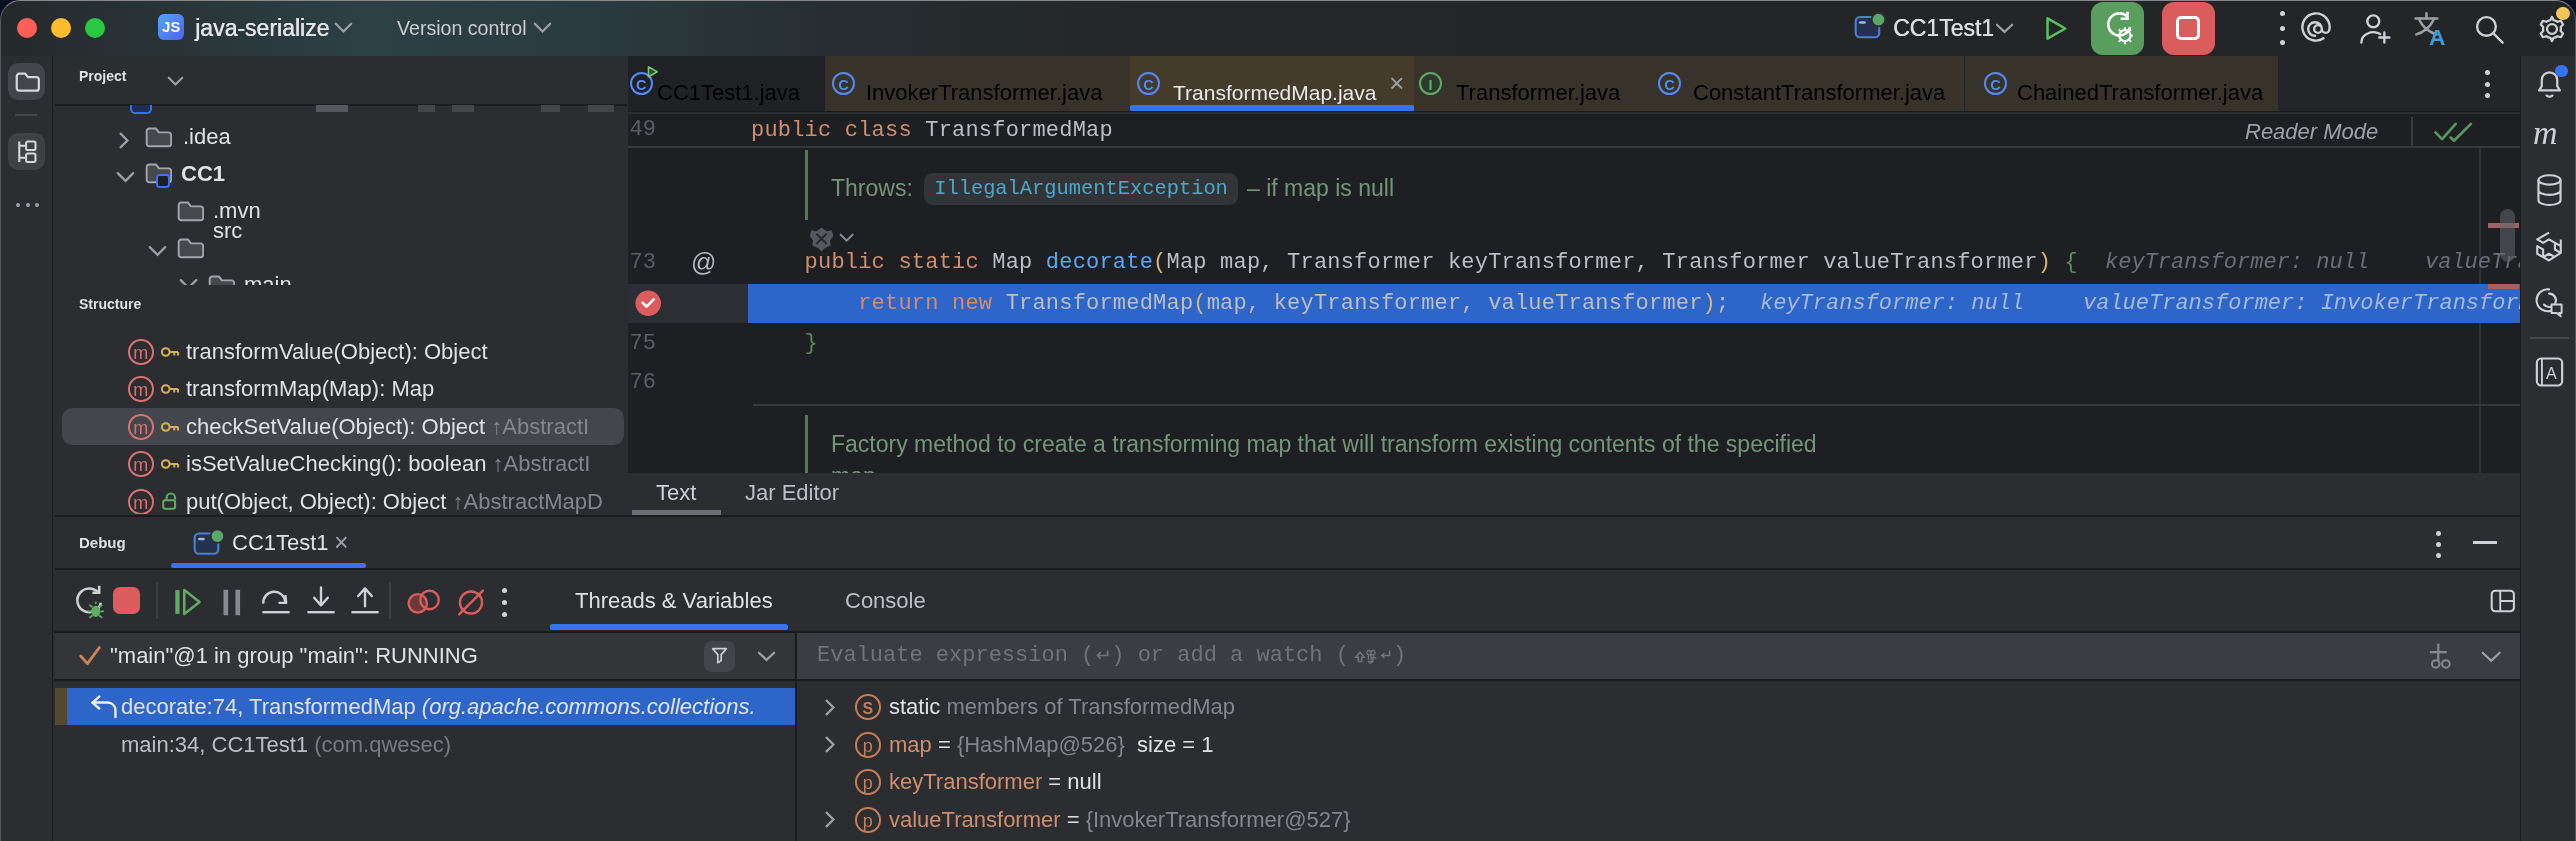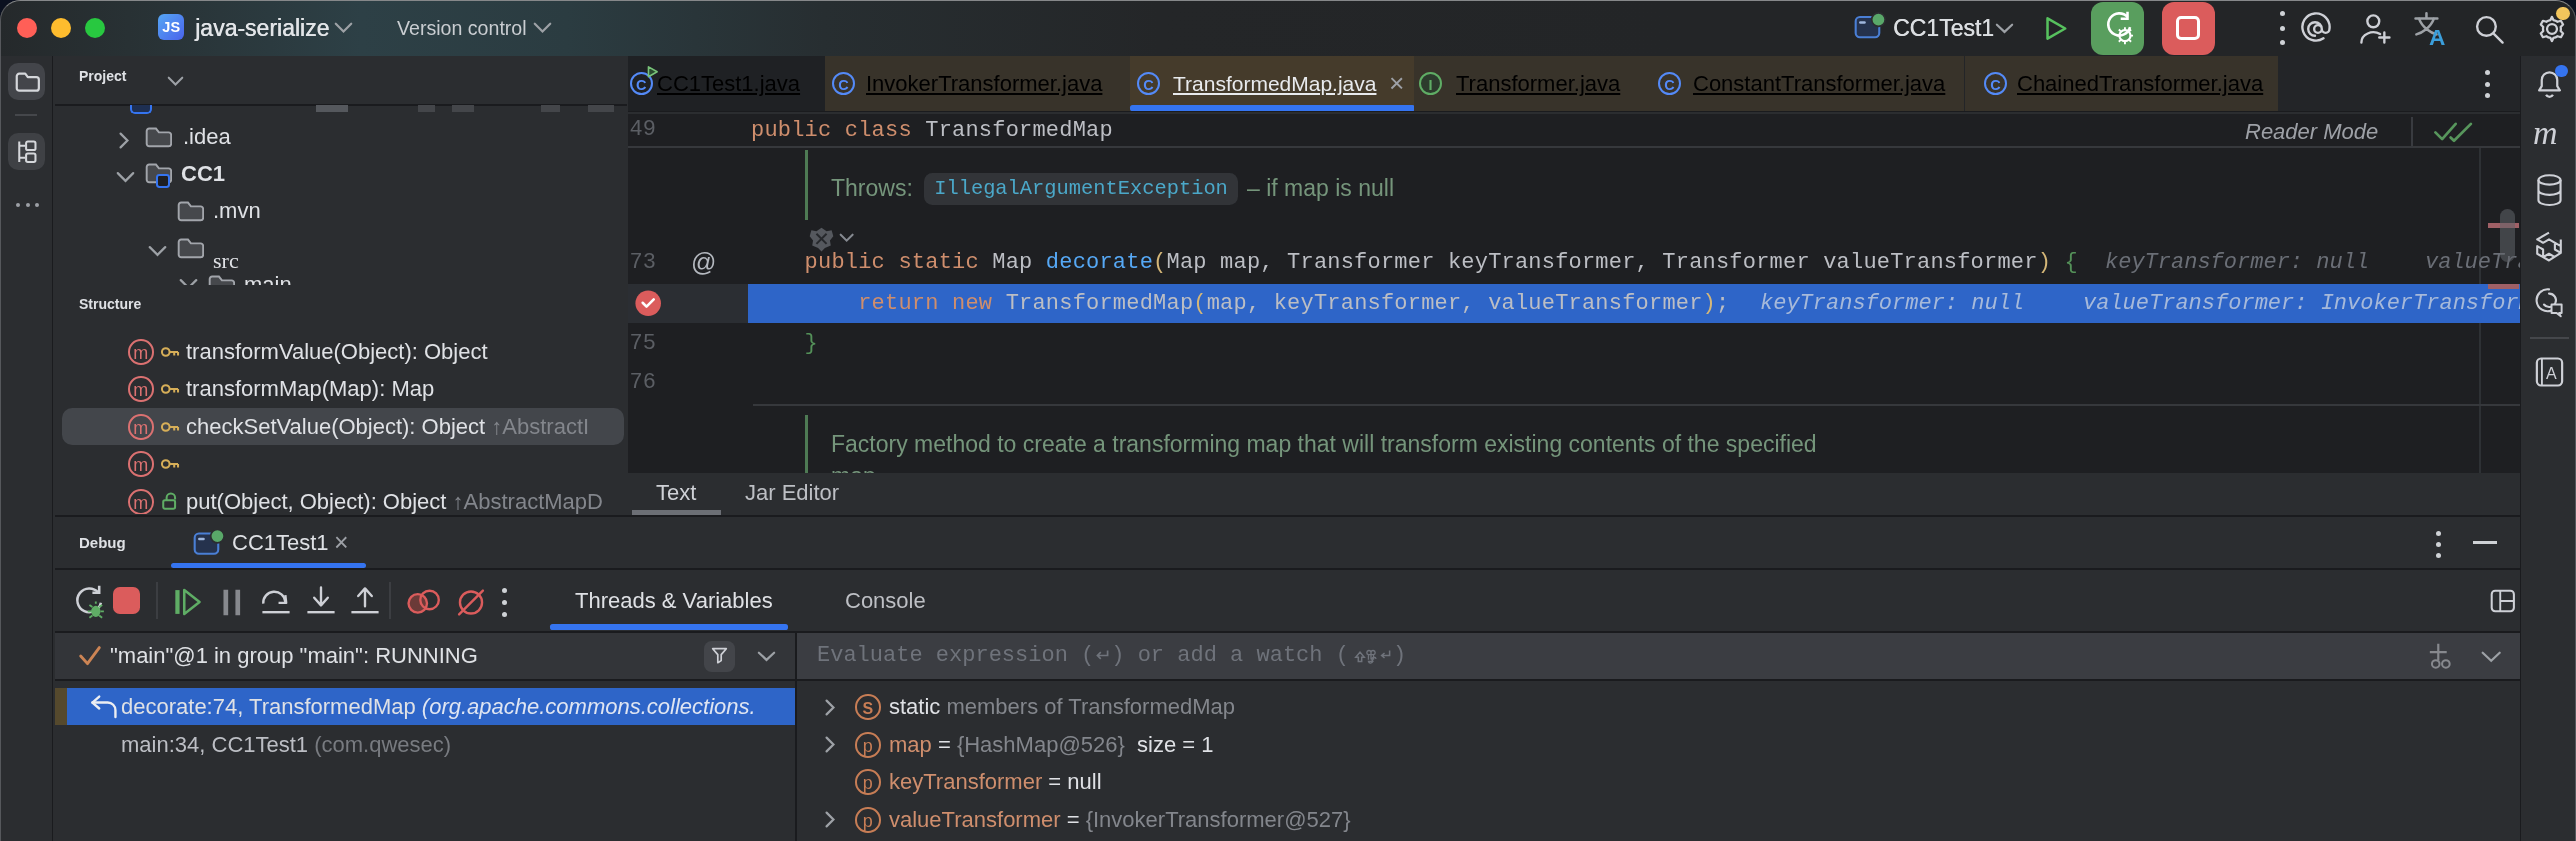--- a/index.html
+++ b/index.html
@@ -15,21 +15,21 @@
   .lstripe{position:absolute;left:0;top:56px;width:53px;height:785px;background:#2b2d30;border-right:1.7px solid #1a1b1e;}
   .rstripe{position:absolute;left:2520px;top:56px;width:56px;height:785px;background:#2b2d30;border-left:1.7px solid #1a1b1e;}
   .sbtn{position:absolute;left:7.7px;width:37px;height:37px;border-radius:10.2px;background:#43454a;}
   
   .project{position:absolute;left:55px;top:56px;width:572px;height:229px;background:#2b2d30;overflow:hidden;}
   .structure{position:absolute;left:55px;top:287px;width:572px;height:227px;background:#2b2d30;overflow:hidden;}
   .ptitle{position:absolute;left:24px;color:#dfe1e5;font-weight:bold;font-size:14px;}
   .trow{position:absolute;left:0;width:572px;height:37px;line-height:37px;color:#dfe1e5;font-size:22px;white-space:pre;}
   
   .tabbar{position:absolute;left:628px;top:56px;width:1892px;height:56px;background:#232528;border-bottom:1.7px solid #1a1b1e;overflow:hidden;font-size:22px;}
-  .tabtxt{position:absolute;top:0;height:56px;line-height:56px;white-space:nowrap;text-decoration:underline;}
+  .tabtxt{position:absolute;top:9px;height:56px;line-height:56px;white-space:nowrap;}
   
   .editor{position:absolute;left:628px;top:114px;width:1892px;height:359px;background:#1e1f22;overflow:hidden;}
   .gut{position:absolute;left:0;width:28px;text-align:right;color:#5b5e64;font-family:"Liberation Mono",monospace;font-size:22px;height:39px;line-height:39px;}
   .cl{position:absolute;left:123px;height:39px;line-height:39px;white-space:pre;color:#bcbec4;font-family:"Liberation Mono",monospace;font-size:22px;letter-spacing:0.2px;}
   .kw{color:#cf8e6d;}  .mth{color:#56a8f5;}  .par{color:#d5b778;}  .brc{color:#549159;}
   .doc{color:#75957b;font-size:23px;}
   .inlay{position:absolute;height:39px;line-height:39px;font-family:"Liberation Mono",monospace;font-size:22px;font-style:italic;color:#6a6e76;white-space:pre;}
   
   .strip{position:absolute;left:628px;top:474px;width:1892px;height:41px;background:#2b2d30;font-size:22px;color:#cfd1d6;}
   
@@ -181,21 +181,21 @@
     <svg class="abs" style="left:122px;top:144px" width="27" height="22" viewBox="0 0 32 26">
         <path d="M2 6 a3 3 0 0 1 3-3 h8 l3.5 4.5 h11.5 a3 3 0 0 1 3 3 v10.5 a3 3 0 0 1 -3 3 h-23 a3 3 0 0 1 -3-3 Z" fill="#46484c" stroke="#a2a5ab" stroke-width="2.3"></path>
       </svg>
     <div class="trow" style="top:136px;left:158px;">.mvn</div>
     <svg class="abs" style="left:93px;top:189px" width="19" height="12" viewBox="0 0 22 14">
         <path d="M2 2.5 L11 11.5 L20 2.5" stroke="#9da1a6" stroke-width="2.6" fill="none" stroke-linecap="round"></path>
       </svg>
     <svg class="abs" style="left:122px;top:181px" width="27" height="22" viewBox="0 0 32 26">
         <path d="M2 6 a3 3 0 0 1 3-3 h8 l3.5 4.5 h11.5 a3 3 0 0 1 3 3 v10.5 a3 3 0 0 1 -3 3 h-23 a3 3 0 0 1 -3-3 Z" fill="#46484c" stroke="#a2a5ab" stroke-width="2.3"></path>
       </svg>
-    <div class="trow" style="top:186px;left:158px;font-family:Liberation Serif, serif;">src</div>
+    <div class="trow" style="top:156px;left:158px;">src</div>
     <svg class="abs" style="left:124px;top:222px" width="19" height="12" viewBox="0 0 22 14">
         <path d="M2 2.5 L11 11.5 L20 2.5" stroke="#9da1a6" stroke-width="2.6" fill="none" stroke-linecap="round"></path>
       </svg>
     <svg class="abs" style="left:153px;top:218px" width="27" height="22" viewBox="0 0 32 26">
         <path d="M2 6 a3 3 0 0 1 3-3 h8 l3.5 4.5 h11.5 a3 3 0 0 1 3 3 v10.5 a3 3 0 0 1 -3 3 h-23 a3 3 0 0 1 -3-3 Z" fill="#46484c" stroke="#a2a5ab" stroke-width="2.3"></path>
       </svg>
     <div class="trow" style="top:210px;left:189px;">main</div>
   </div>
   <div class="structure">
     <div class="ptitle" style="top:8.5px;">Structure</div>
@@ -223,20 +223,21 @@
           <path d="M12.5 13 h10 M18 13 v4 M22.5 13 v4" stroke="#d6ae58" stroke-width="2.4" fill="none"></path>
         </svg>
         <span class="st">checkSetValue(Object): Object <span class="gr">↑AbstractI</span></span>
       </div>
     <div class="srow" style="top:158px;">
         <span class="mi">m</span>
         <svg class="ki" width="22" height="22" viewBox="0 0 26 26">
           <circle cx="8" cy="13" r="4.5" fill="none" stroke="#d6ae58" stroke-width="2.4"></circle>
           <path d="M12.5 13 h10 M18 13 v4 M22.5 13 v4" stroke="#d6ae58" stroke-width="2.4" fill="none"></path>
         </svg>
+        <span class="st">isSetValueChecking(): boolean <span class="gr">↑AbstractI</span></span>
       </div>
     <div class="srow" style="top:196px;">
         <span class="mi">m</span>
         <svg class="ki" width="22" height="22" viewBox="0 0 26 26">
           <rect x="5" y="11" width="14" height="10" rx="2" fill="none" stroke="#5fad65" stroke-width="2.4"></rect>
           <path d="M9 11 v-3 a5 5 0 0 1 10 0 v2" fill="none" stroke="#5fad65" stroke-width="2.4"></path>
         </svg>
         <span class="st">put(Object, Object): Object <span class="gr">↑AbstractMapD</span></span>
       </div>
   </div>

